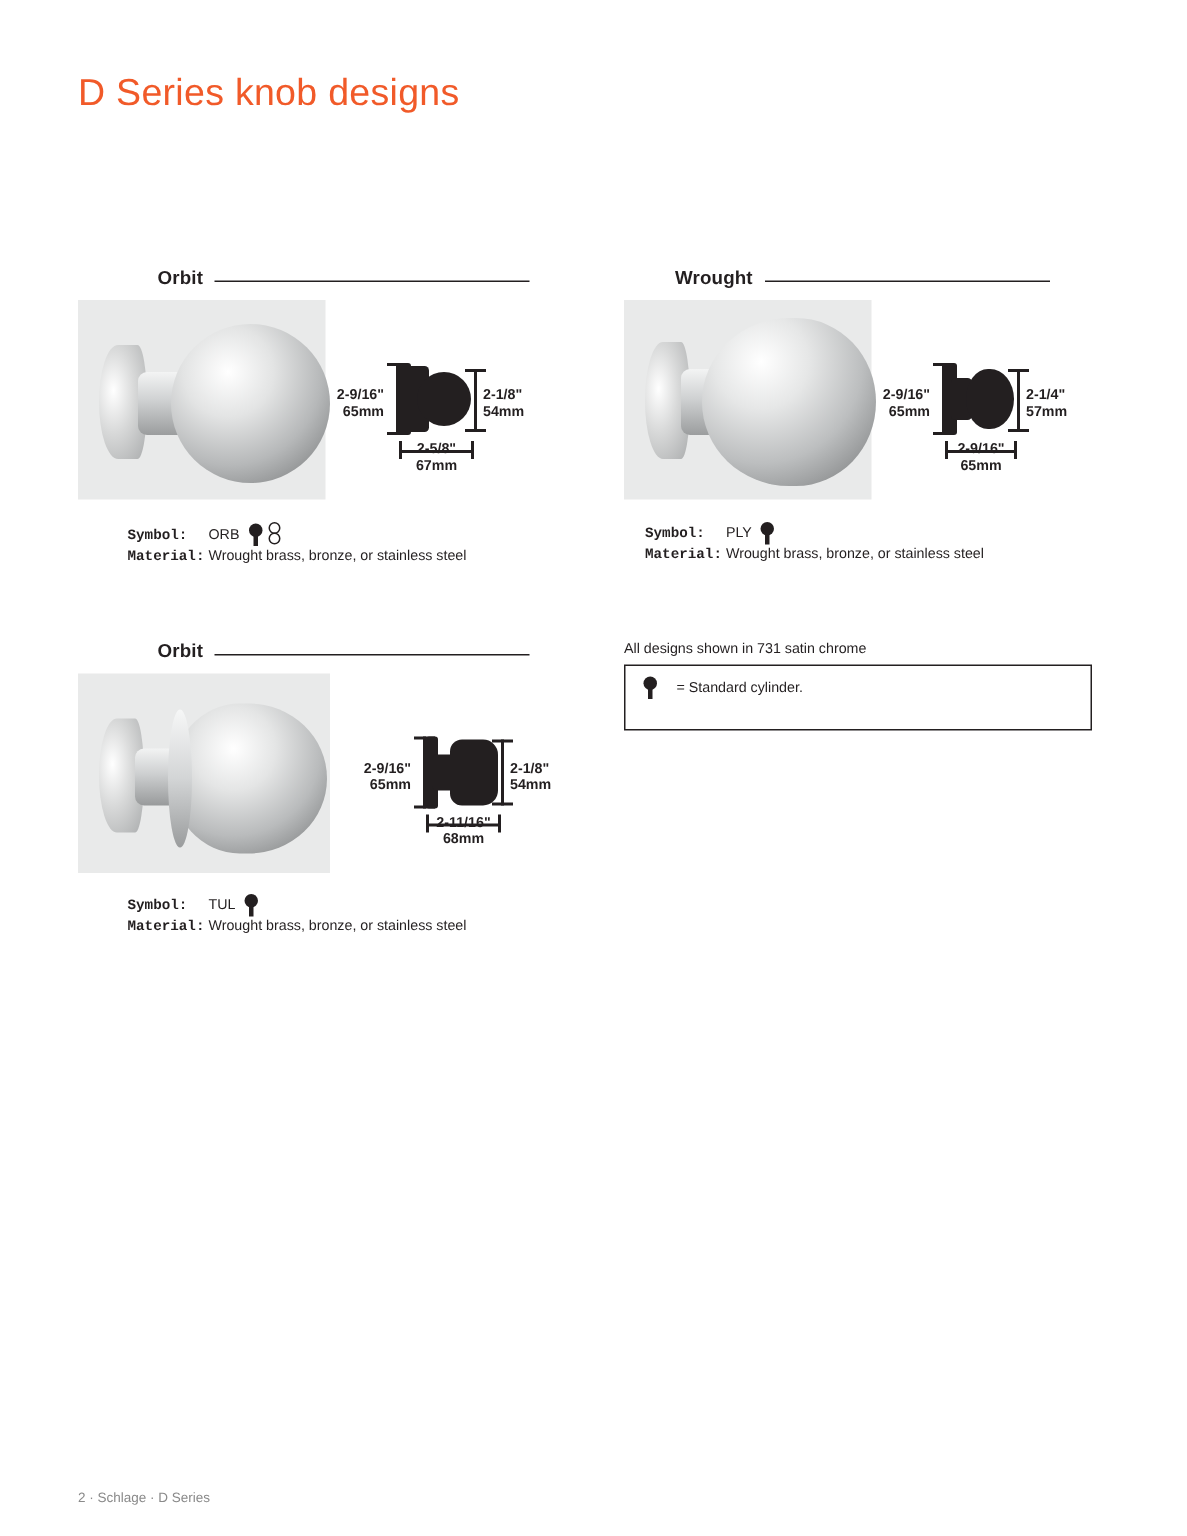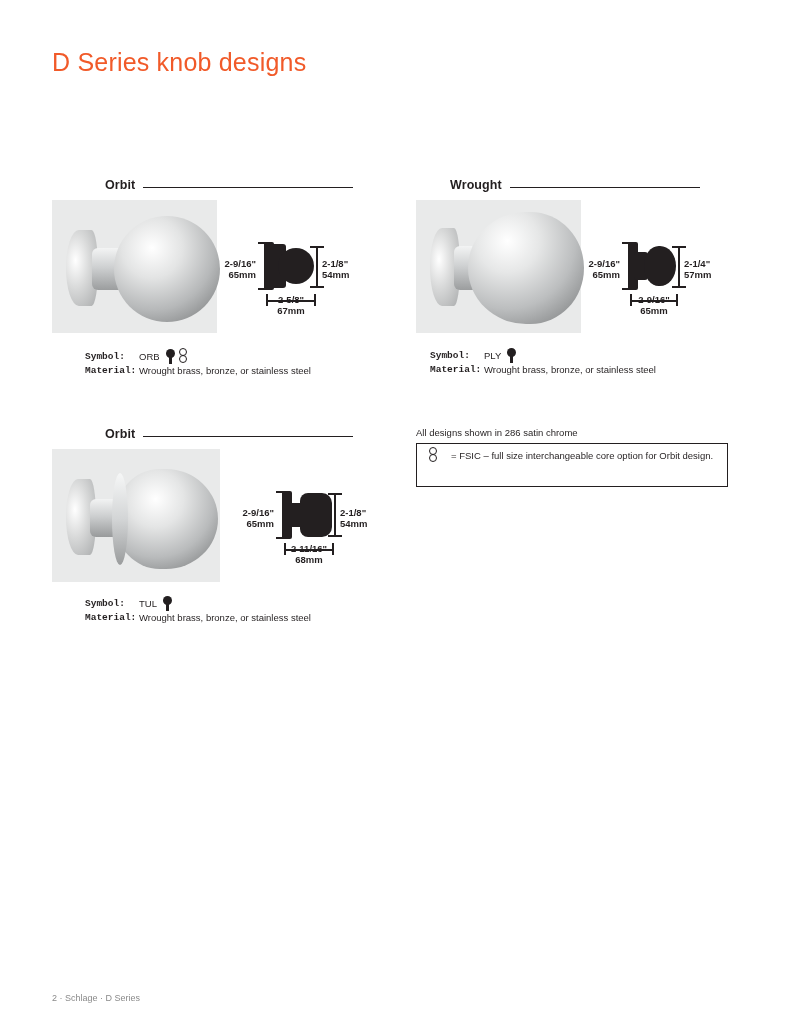--- a/index.html
+++ b/index.html
@@ -362,24 +362,24 @@
     <span class="spec-label">Symbol:</span>
     <span class="spec-val">TUL</span>
     <span class="cyl-std" style="margin-left:6px;"></span>
   </div>
   <div class="spec-row">
     <span class="spec-label">Material:</span>
     <span class="spec-val">Wrought brass, bronze, or stainless steel</span>
   </div>
 </div>
 
-<div class="legend-note">All designs shown in 286 satin chrome</div>
+<div class="legend-note">All designs shown in 731 satin chrome</div>
 
 <div class="legend-box">
-  <div class="legend-row">
+  <div class="legend-row" style="margin-top:3px;">
     <span class="legend-glyph">
-        <span class="cyl-fsic"></span>
+        <span class="cyl-std"></span>
       </span>
-    <span>= FSIC – full size interchangeable core option for Orbit design.</span>
+    <span>= Standard cylinder.</span>
   </div>
 </div>
 
 <div class="footer">2  ·  Schlage  ·  D Series</div>
 
 </body></html>

